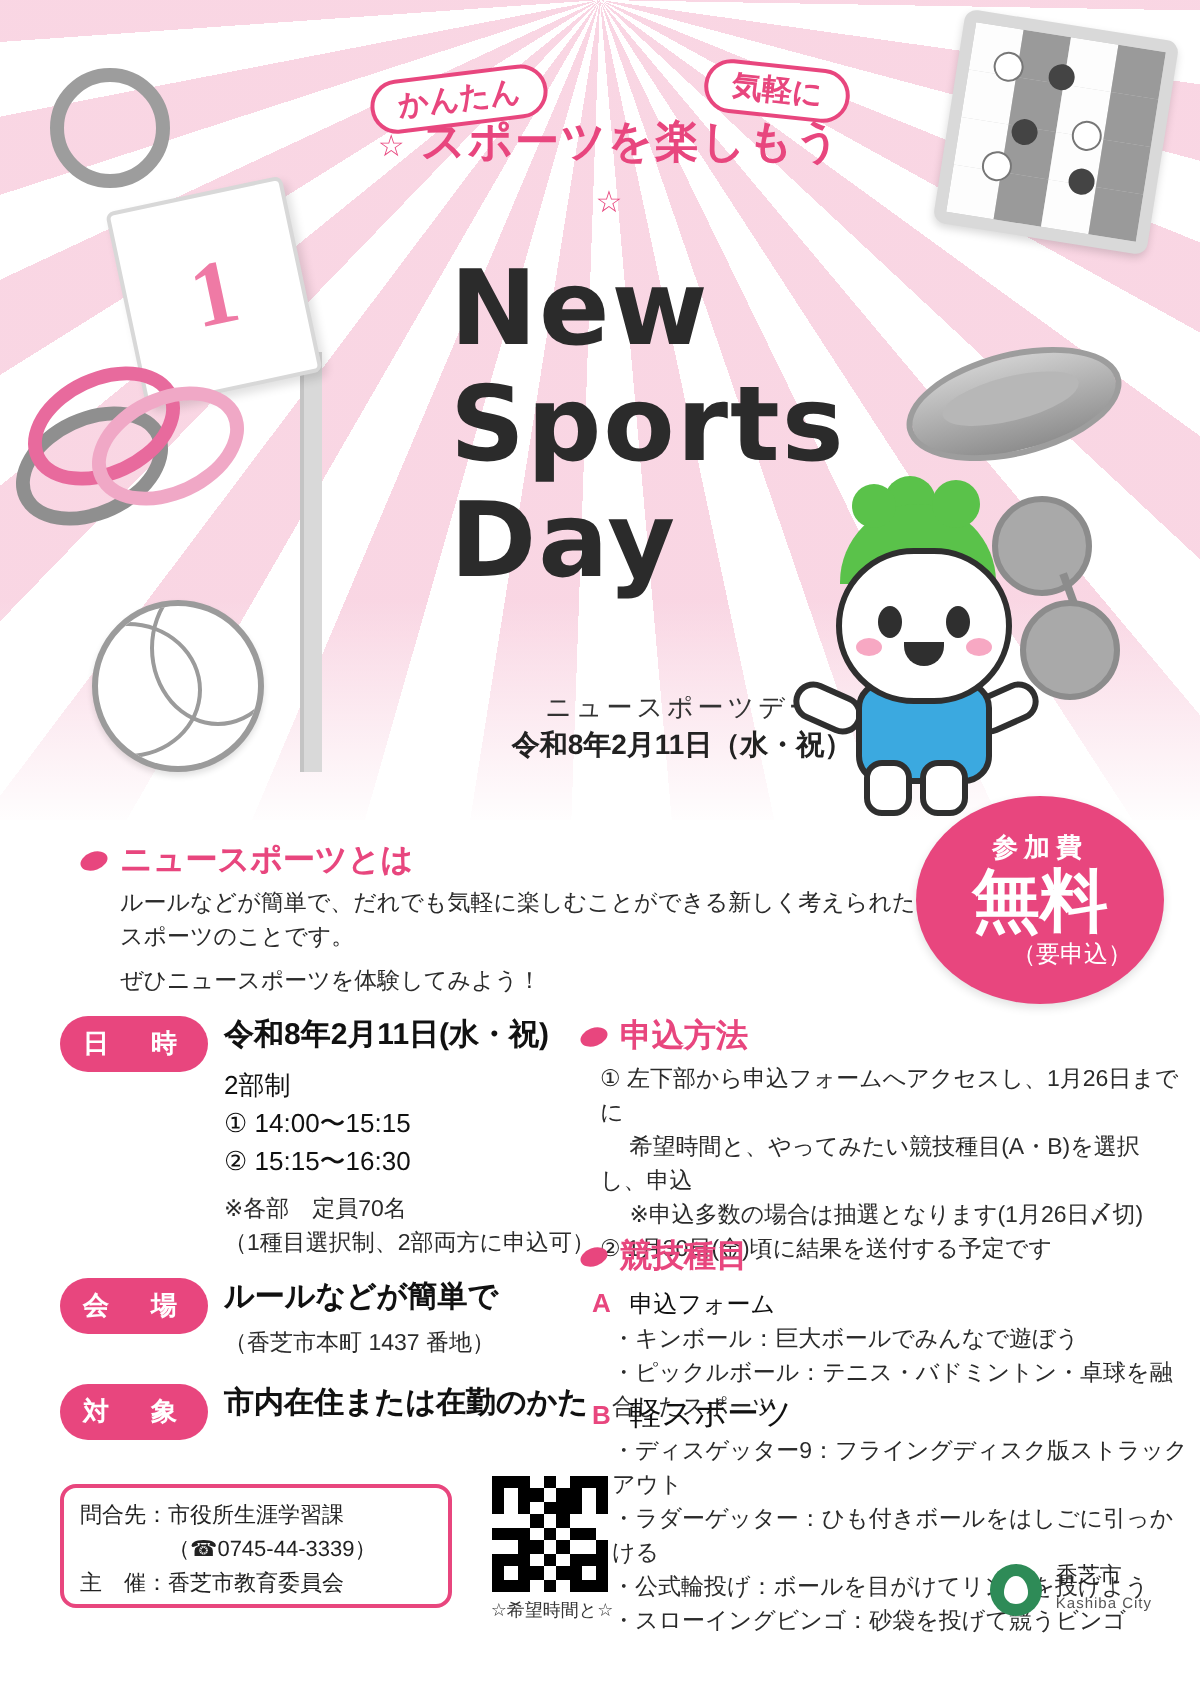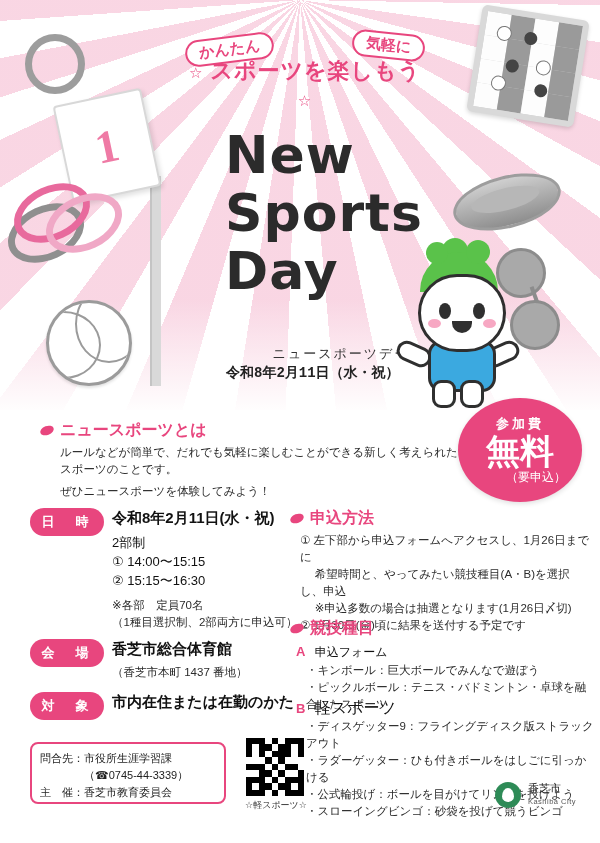--- a/index.html
+++ b/index.html
@@ -125,22 +125,22 @@
     position:absolute;left:225px;top:126px;width:220px;
     color:#2b2b2b;font-size:52px;line-height:58px;font-weight:bold;
     font-family:"DejaVu Sans",sans-serif;letter-spacing:1px;
   }
   .logo span{display:block;}
   .logo-sub{
     position:absolute;left:226px;top:345px;width:230px;text-align:center;
     font-size:13px;color:#333;letter-spacing:2px;
   }
   .logo-date{
-    position:absolute;left:226px;top:364px;width:230px;text-align:left;
-    font-size:14px;color:#222;font-weight:bold;font-family:Liberation Mono, monospace;
+    position:absolute;left:226px;top:364px;width:230px;text-align:center;
+    font-size:14px;color:#222;font-weight:bold;
   }
 
   
   .mascot{position:absolute;left:398px;top:252px;width:120px;height:150px;}
   .m-hair{position:absolute;left:22px;top:0;width:78px;height:40px;background:#5ac24a;border-radius:40px 40px 0 0;}
   .m-hair:before{content:"";position:absolute;left:6px;top:-10px;width:22px;height:22px;background:#5ac24a;border-radius:50%;}
   .m-hair:after{content:"";position:absolute;right:8px;top:-12px;width:24px;height:24px;background:#5ac24a;border-radius:50%;}
   .m-hair2{position:absolute;left:44px;top:-14px;width:26px;height:26px;background:#5ac24a;border-radius:50%;}
   .m-face{position:absolute;left:20px;top:22px;width:82px;height:72px;background:#fff;border:3px solid #2f2f2f;border-radius:42px;}
   .m-eye{position:absolute;top:26px;width:12px;height:16px;background:#2f2f2f;border-radius:50%;}
@@ -316,21 +316,21 @@
     <div>① 14:00〜15:15</div>
     <div>② 15:15〜16:30</div>
   </div>
   <div class="body-text" style="left:112px;top:597px;width:220px;">
     <div>※各部　定員70名</div>
     <div>（1種目選択制、2部両方に申込可）</div>
   </div>
 
   <div class="pill" style="left:30px;top:639px;">会　場</div>
   <div class="pill-text" style="left:112px;top:639px;width:200px;">
-    <b>香芝市総合体育館</b>
+    <b>ルールなどが簡単で</b>
   </div>
   <div class="body-text" style="left:112px;top:664px;width:220px;">（香芝市本町 1437 番地）</div>
 
   <div class="pill" style="left:30px;top:692px;">対　象</div>
   <div class="pill-text" style="left:112px;top:692px;width:220px;">
     <b>市内在住または在勤のかた</b>
   </div>
 
   <div class="sect-title" style="left:290px;top:508px;">
     <span class="dot"></span><span>申込方法</span>
@@ -450,21 +450,21 @@
         <i style="background:#000"></i>
         <i style="background:#000"></i>
         <i></i>
         <i style="background:#000"></i>
         <i></i>
         <i style="background:#000"></i>
         <i style="background:#000"></i>
         <i style="background:#000"></i>
     </div>
   </div>
-  <div class="qr-cap">☆軽スポーツ☆</div>
+  <div class="qr-cap">☆希望時間と☆</div>
 
   <div class="citylogo">
     <div class="mark"></div>
     <div class="txt">
       <span>香芝市</span>
       <small>Kashiba City</small>
     </div>
   </div>
 
 </div>

